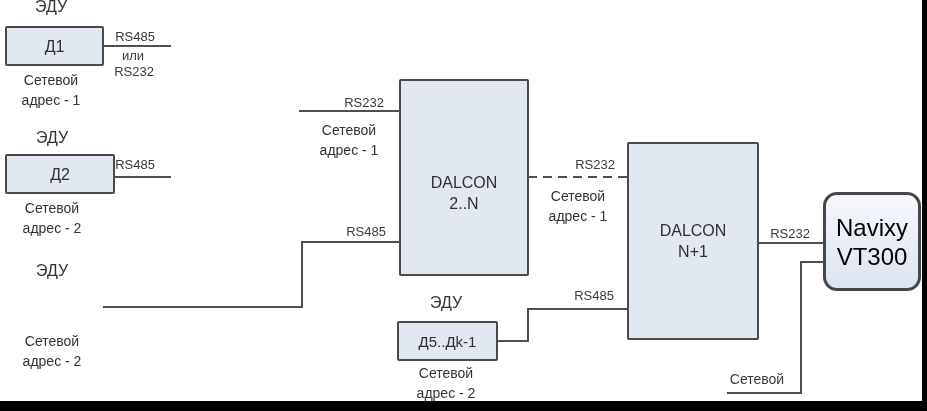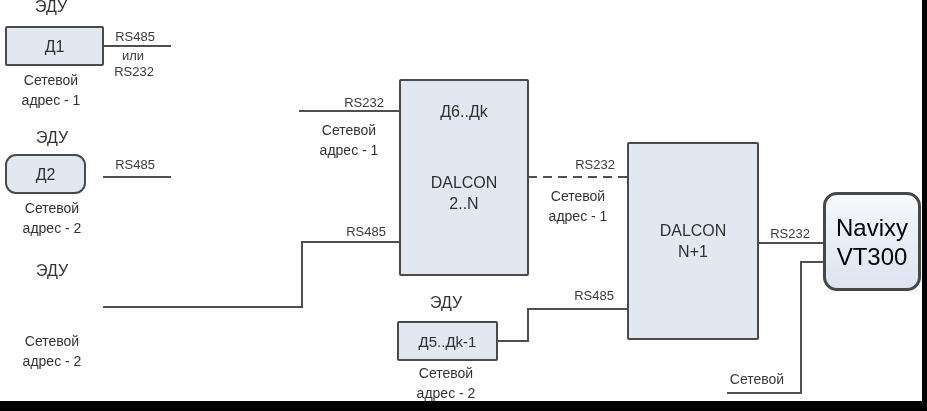--- a/index.html
+++ b/index.html
@@ -99,33 +99,32 @@
   </svg>
 
   <div class="node-header" style="left:51px;top:-2px;">ЭДУ</div>
   <div class="box small-box" style="left:5px;top:26px;width:99px;height:40px;">
     <div class="center-label">Д1</div>
   </div>
   <div class="node-caption" style="left:51px;top:70px;">Сетевой
 адрес - 1</div>
 
   <div class="node-header" style="left:52px;top:129px;">ЭДУ</div>
-  <div class="box small-box" style="left:5px;top:154px;width:81px;height:40px;border-radius:11px;">
+  <div class="box small-box" style="left:5px;top:154px;width:110px;height:40px;">
     <div class="center-label">Д2</div>
   </div>
   <div class="node-caption" style="left:52px;top:198px;">Сетевой
 адрес - 2</div>
 
   <div class="node-header" style="left:52px;top:262px;">ЭДУ</div>
   <div class="node-caption" style="left:52px;top:331px;">Сетевой
 адрес - 2</div>
 
 
   <div class="box" style="left:399px;top:79px;width:130px;height:197px;">
-    <div class="sub-label" style="top:22px;">Д6..Дk</div>
     <div class="center-label" style="top:58%;">DALCON
 2..N</div>
   </div>
 
   <div class="node-header" style="left:446px;top:294px;">ЭДУ</div>
   <div class="box small-box" style="left:397px;top:321px;width:101px;height:40px;">
     <div class="center-label" style="font-size:15px;">Д5..Дk-1</div>
   </div>
   <div class="node-caption" style="left:446px;top:363px;">Сетевой
 адрес - 2</div>

